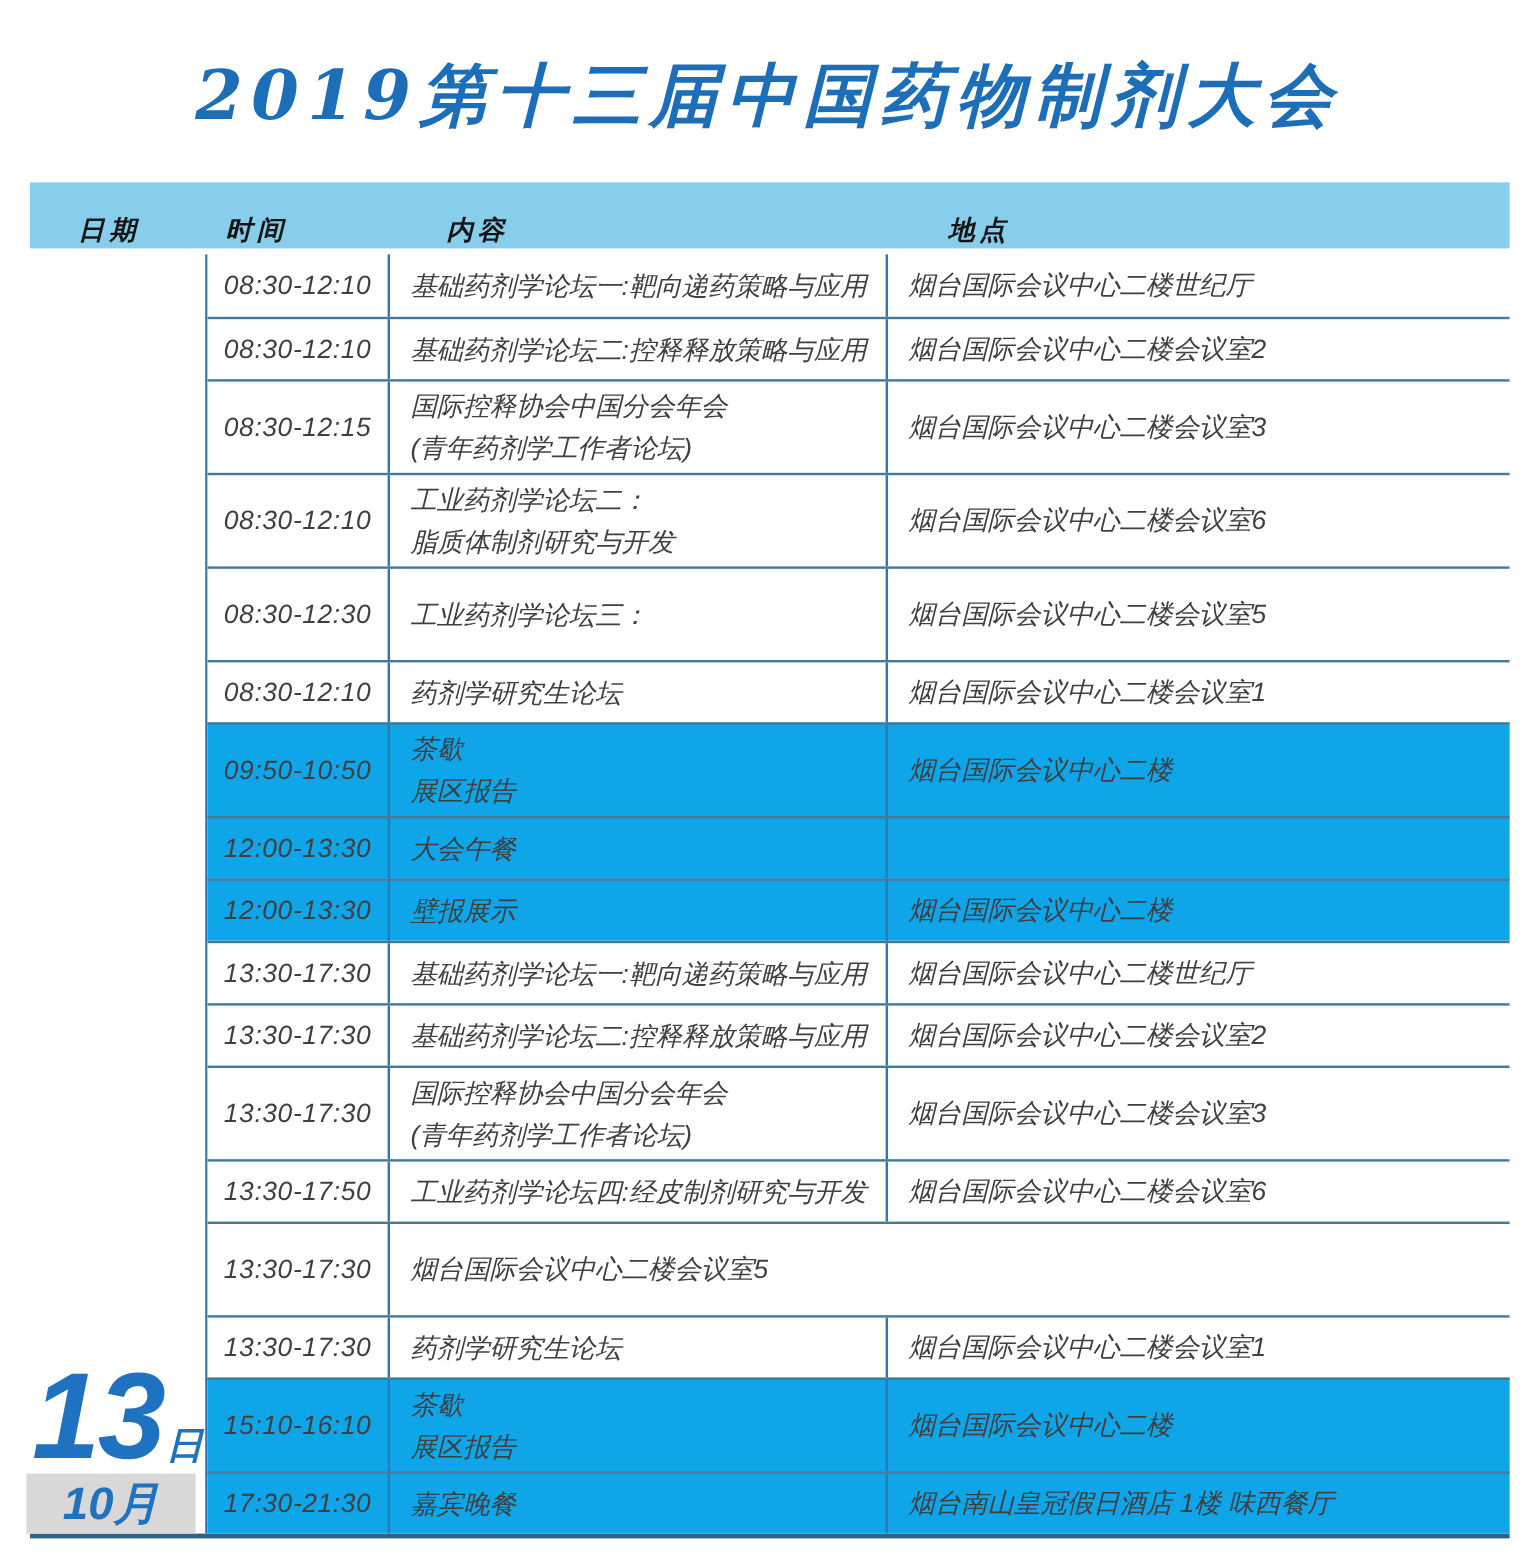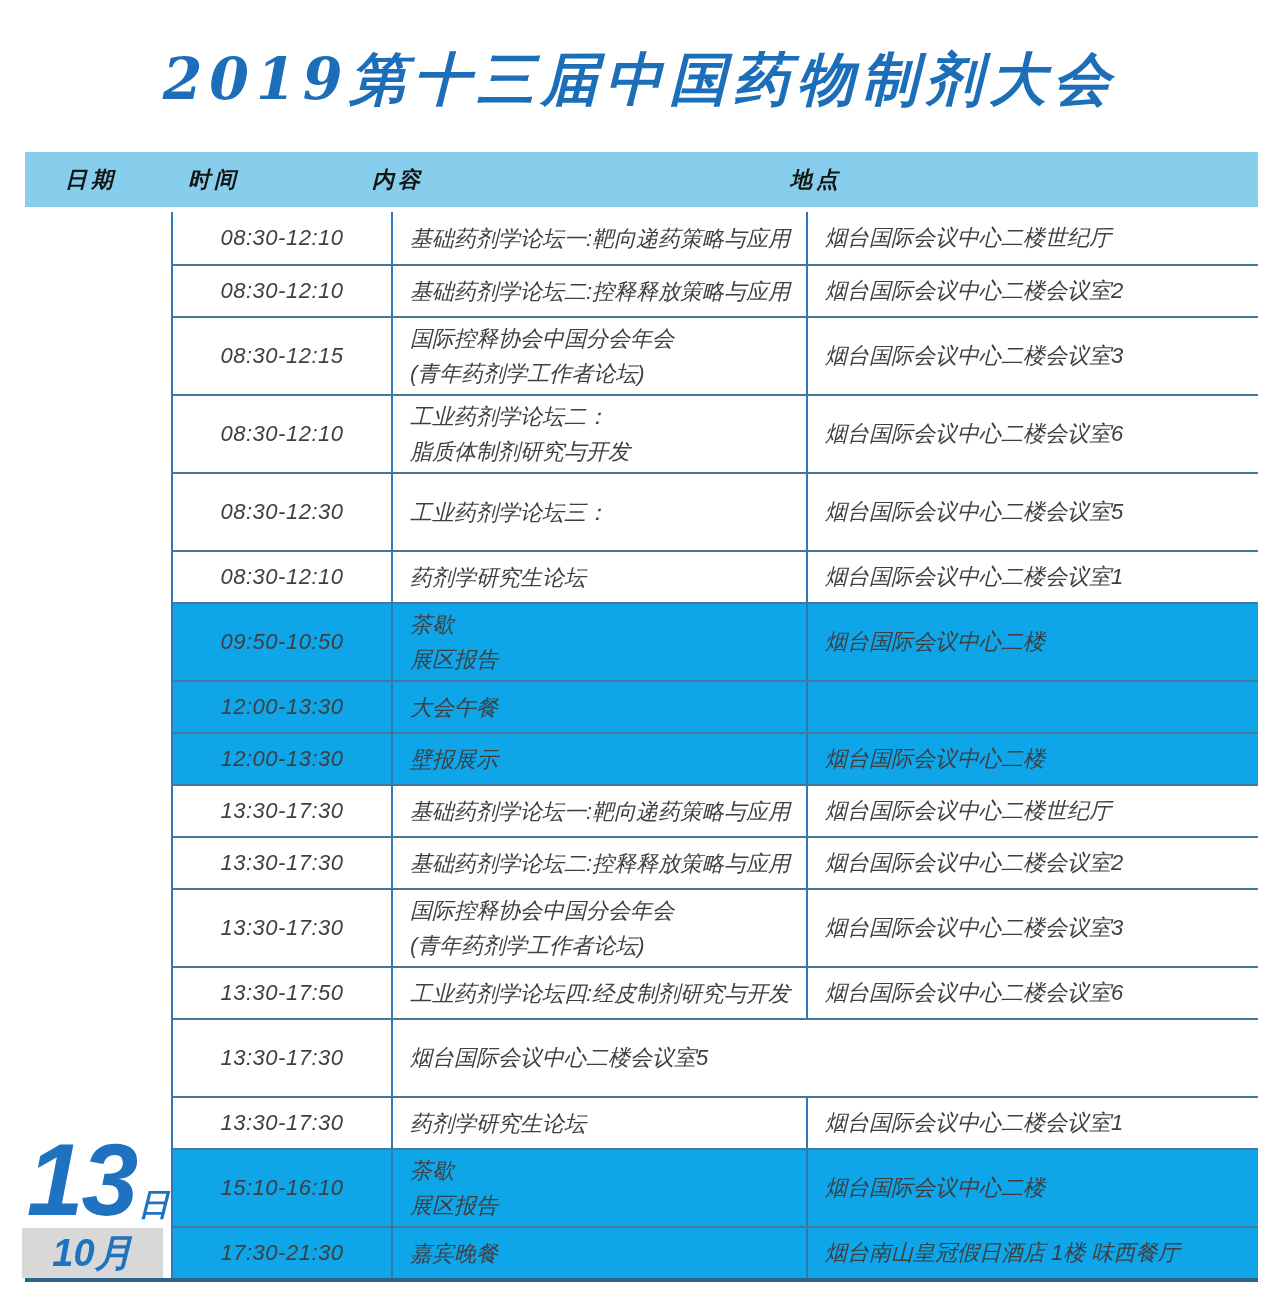--- a/index.html
+++ b/index.html
@@ -13,21 +13,21 @@
   .title {
     margin:0; padding-top:42px; height:88px;
     text-align:center;
     font-family:"DejaVu Serif","Liberation Serif",serif;
     font-weight:bold; font-size:57px; letter-spacing:7px;
     color:#1c6eb9; white-space:nowrap;
   }
   
   .table-wrap { position:relative; margin:22px 22px 0 25px; width:1233px; }
   .header-band {
-    display:flex; align-items:center; height:55px;
+    display:flex; align-items:flex-end; height:55px;
     background:#86ceec; color:#141414; font-weight:bold; font-size:22px;
   }
   .h-date     { width:146px; padding-left:40px; box-sizing:border-box; letter-spacing:4px; }
   .h-time     { width:187px; padding-left:17px; box-sizing:border-box; letter-spacing:4px; }
   .h-content  { width:415px; padding-left:14px; box-sizing:border-box; letter-spacing:4px; }
   .h-location { flex:1;      padding-left:17px; box-sizing:border-box; letter-spacing:4px; }
 
   .body-band {
     display:flex; margin-top:5px;
     border-bottom:4px solid #2d6384;
@@ -48,21 +48,21 @@
   }
   
   .rows-col { flex:1; border-left:2px solid #2e78ba; }
   .row { display:flex; box-sizing:border-box; background:#ffffff; }
   .row + .row { border-top:2px solid #44799c; }
   .row.shaded { background:#0ea5e9; }
   .row.h1 { height:52px; }
   .row.h2 { height:78px; }
   .cell { box-sizing:border-box; display:flex; align-items:center; color:#3f3f3f; font-size:22px; }
   .cell.time {
-    width:220px; justify-content:center; border-right:2px solid #2e78ba;
+    width:152px; justify-content:center; border-right:2px solid #2e78ba;
     letter-spacing:0.5px;
   }
   .cell.content { width:415px; border-right:2px solid #2e78ba; padding-left:17px; }
   .cell.location { flex:1; padding-left:17px; }
   .content-lines { display:block; }
   .line { display:block; line-height:35px; }
 </style>
 </head>
 <body>
 

